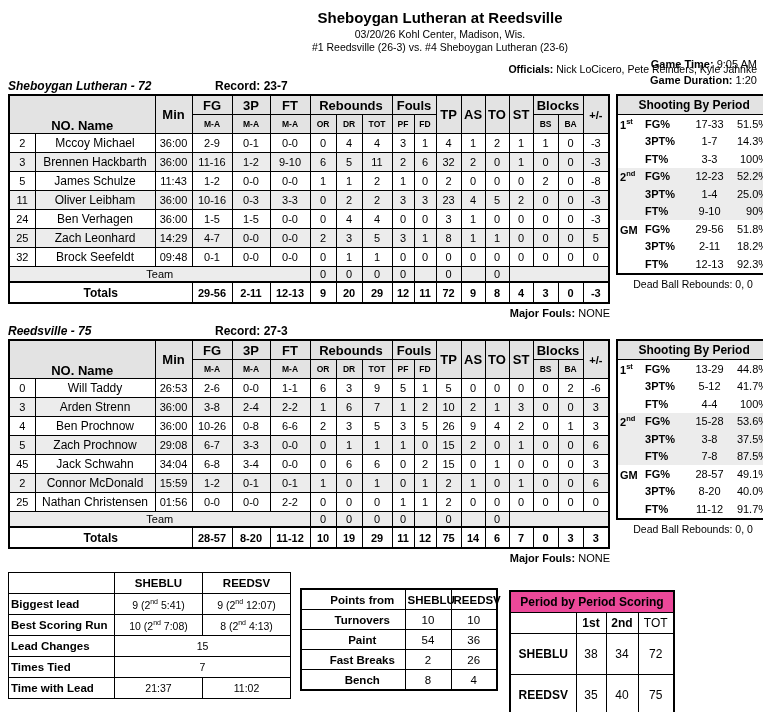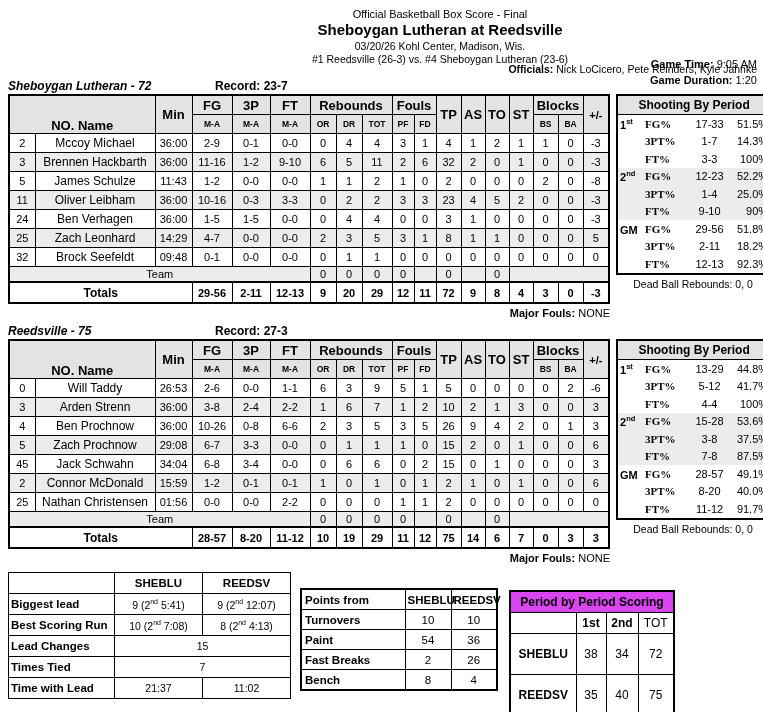--- a/index.html
+++ b/index.html
@@ -41,54 +41,53 @@
   .tlabel{text-align:left;padding-left:3px;}
   .totrow td{font-weight:bold;border-top:2px solid #000;height:19px;}
   .tlbl{text-align:left;padding-left:3px;font-size:12px;}
   
   .sidebar{width:154px;margin-left:6px;}
   table.shoot{border-collapse:collapse;table-layout:fixed;width:154px;border:2px solid #000;font-size:11px;}
   .shoot th,.shoot td{padding:0 2px;height:17.5px;white-space:nowrap;}
   .shoot thead th{background:#e3e3e3;font-weight:bold;font-size:12px;text-align:center;border-bottom:1px solid #000;height:18px;}
   .per{font-weight:bold;text-align:left;padding-left:2px;}
   .per sup{font-size:7.5px;}
-  .slab{font-weight:bold;text-align:left;font-family:Liberation Serif, serif;}
+  .slab{font-weight:bold;text-align:left;}
   .sma{text-align:center;}
   .spct{text-align:right;padding-right:3px;}
   .shoot tbody tr:nth-of-type(n+4):nth-of-type(-n+6) td{background:#ececec;}
   .deadball{font-size:10.5px;text-align:center;margin-top:3px;width:154px;}
   .majorfouls{width:602px;text-align:right;font-size:11px;margin:3px 0 2px;}
   
   .bottomrow{display:flex;margin-top:8px;align-items:flex-start;}
   table.ls{border-collapse:collapse;table-layout:fixed;width:282px;font-size:10.5px;}
   .ls th,.ls td{border:1px solid #000;height:20px;padding:0 2px;text-align:center;white-space:nowrap;}
   .ls .lbl{text-align:left;font-weight:bold;font-size:11.5px;padding-left:2px;}
   .ls .lsh th{font-weight:bold;font-size:11.5px;}
   .lsempty{border:none;}
   .e-l{border-left:2px solid #000;}
   .e-r{border-right:2px solid #000;}
   .e-t{border-top:2px solid #000;}
   .e-b{border-bottom:2px solid #000;}
   .val sup{font-size:7px;}
   table.pf{border-collapse:collapse;table-layout:fixed;width:198px;border:2px solid #000;font-size:11.5px;margin-left:9px;margin-top:16px;}
   .pf th,.pf td{border:1px solid #000;height:19px;padding:0 2px;text-align:center;white-space:nowrap;}
-  .pf .lbl,.pf .pfl{text-align:left;font-weight:bold;padding-left:3px;}
+  .pf .lbl,.pf .pfl{text-align:center;font-weight:bold;padding-left:20px;}
   .pf thead th{font-weight:bold;}
   table.ps{border-collapse:collapse;table-layout:fixed;width:166px;border:2px solid #000;font-size:12px;margin-left:11px;margin-top:18px;}
   .ps th,.ps td{border:1px solid #000;height:20px;padding:0 2px;text-align:center;white-space:nowrap;}
-  .pst{background:#d946ef;font-weight:bold;font-size:12px;}
+  .pst{background:#ec4899;font-weight:bold;font-size:12px;}
   .ps .tot{font-weight:normal;}
   .psr th,.psr td{height:40px;}
   .psteam{font-weight:bold;}
 </style>
 </head>
 <body>
 
 <div class="hdr-center">
-  <div class="hdr-sub">Official Basketball Box Score - Final</div>
   <div class="hdr-title">Sheboygan Lutheran at Reedsville</div>
   <div class="hdr-venue">03/20/26 Kohl Center, Madison, Wis.</div>
   <div class="hdr-matchup">#1 Reedsville (26-3) vs. #4 Sheboygan Lutheran (23-6)</div>
 </div>
 <div class="hdr-right">
   <div><span class="b">Game Time:</span> <span>9:05 AM</span></div>
   <div><span class="b">Game Duration:</span> <span>1:20</span></div>
 </div>
 <div class="hdr-officials">
   <span class="b">Officials:</span> <span>Nick LoCicero, Pete Reinders, Kyle Jahnke</span>

